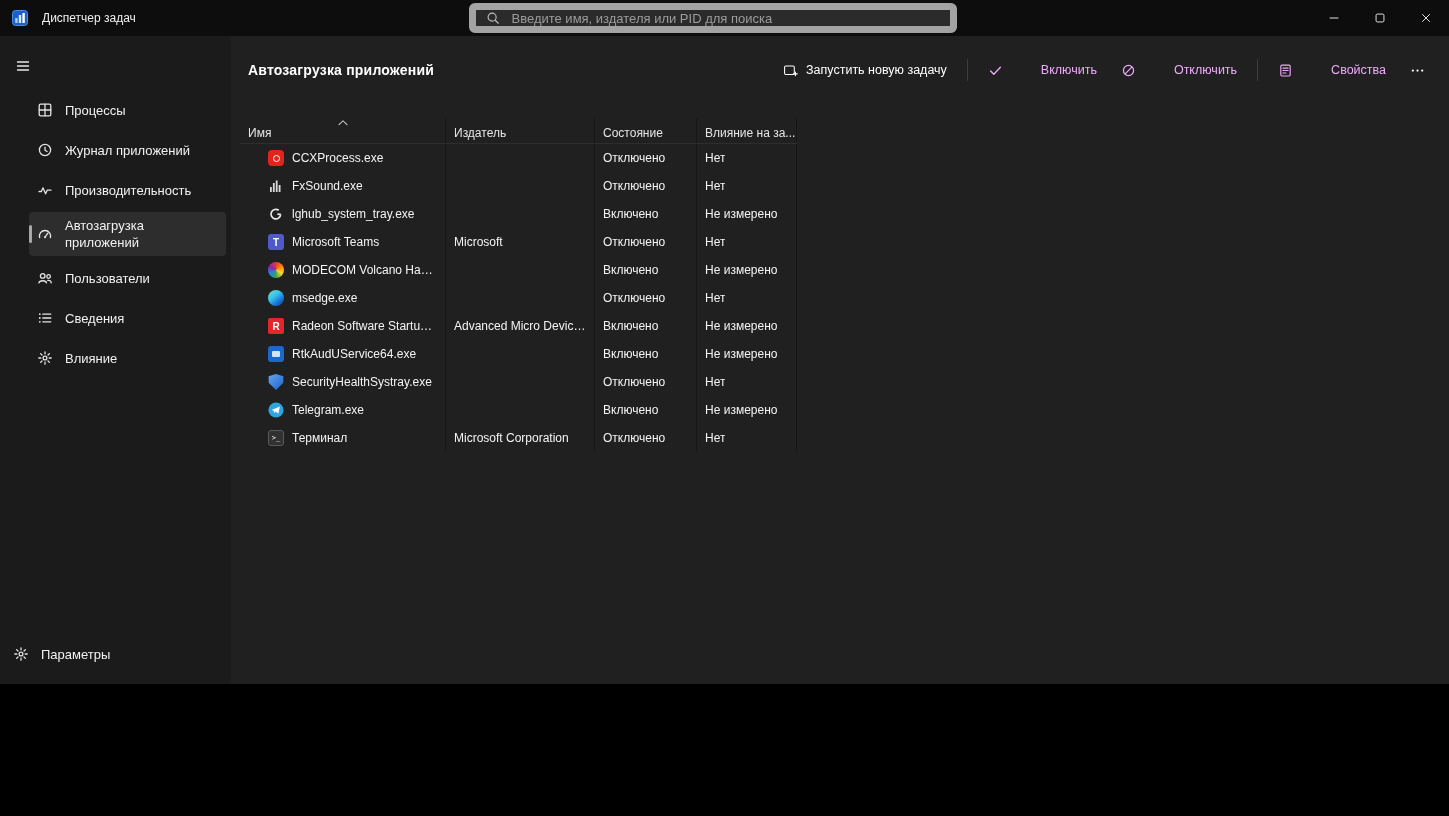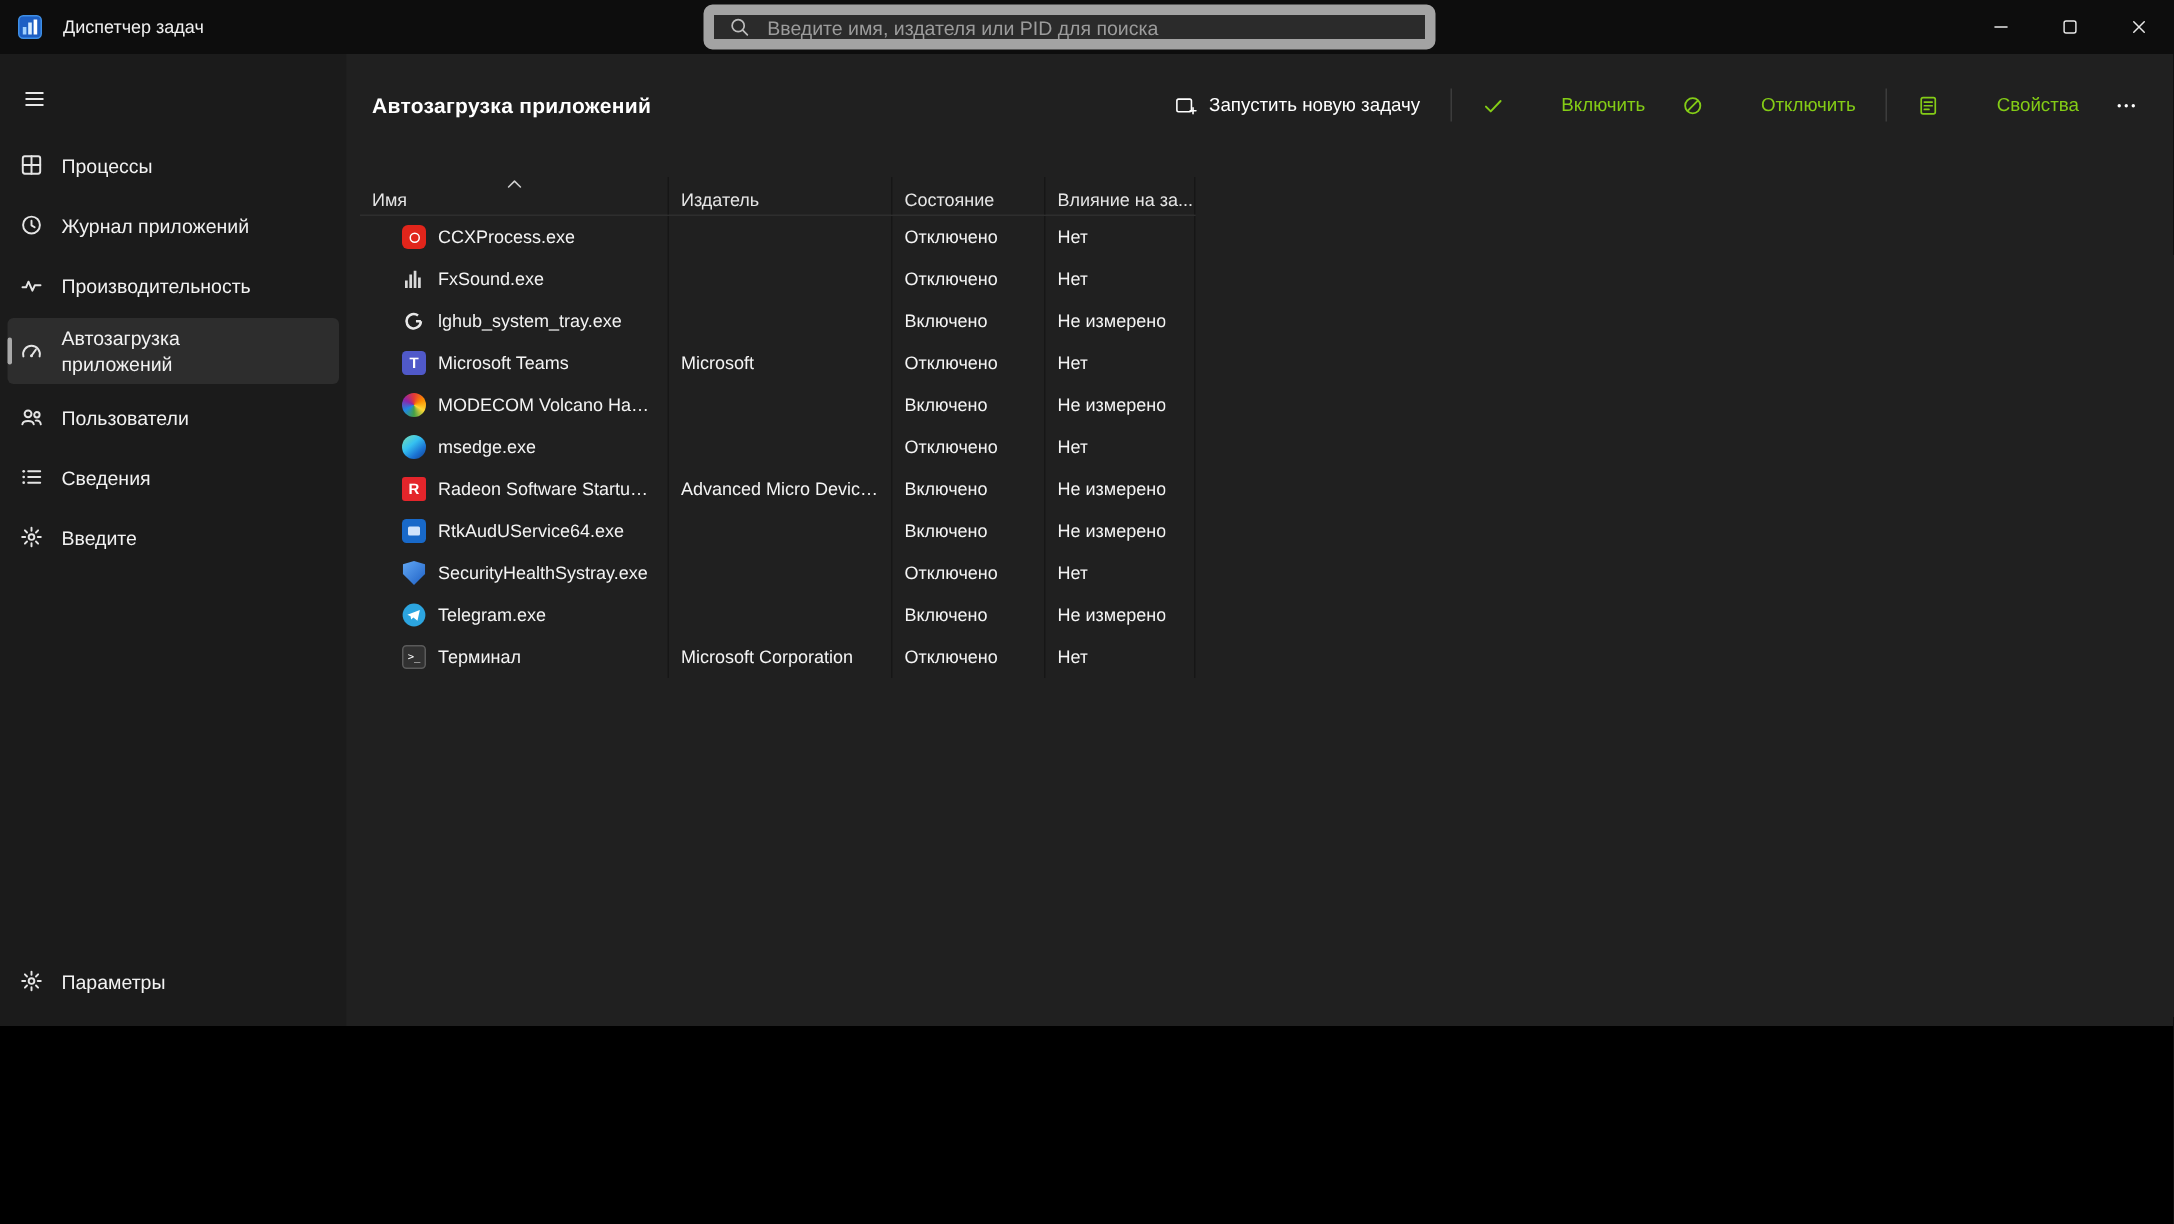--- a/index.html
+++ b/index.html
@@ -19,36 +19,36 @@
   .win-controls{position:absolute;right:0;top:0;height:36px;display:flex;}
   .win-btn{width:46px;height:36px;display:flex;align-items:center;justify-content:center;background:transparent;border:none;cursor:pointer;padding:0;}
 
   
   .body-wrap{position:absolute;top:36px;left:0;right:0;bottom:0;display:flex;}
   .sidebar{width:231px;background:#1b1b1b;position:relative;flex:0 0 231px;padding-top:14px;}
   .content{flex:1;background:#202020;position:relative;padding:0 14px 0 9px;}
 
   
   .hamburger{width:34px;height:32px;margin-left:6px;background:transparent;border:none;border-radius:4px;display:flex;align-items:center;justify-content:center;cursor:pointer;color:#e8e8e8;}
-  .nav{margin-top:10px;}
+  .nav{margin-top:10px;margin-left:24px;}
   .side-item{min-height:36px;margin:0 5px 4px 5px;border-radius:4px;display:flex;align-items:center;padding:4px 8px;gap:12px;position:relative;cursor:pointer;color:#f2f2f2;}
   .side-item.selected{background:#2d2d2d;min-height:44px;}
   .pill{display:none;position:absolute;left:0;top:50%;transform:translateY(-50%);width:3px;height:18px;border-radius:2px;background:#a9a9a9;}
   .side-item.selected .pill{display:block;}
   .side-icon{width:16px;height:16px;flex:0 0 16px;color:#e4e4e4;display:flex;}
   .side-icon svg{width:16px;height:16px;}
   .side-label{font-size:13px;line-height:17px;max-width:150px;}
   .sidebar-bottom{position:absolute;left:0;right:0;bottom:8px;}
 
   
   .toolbar{height:48px;margin-top:10px;display:flex;align-items:center;}
   .page-title{font-size:14px;font-weight:700;margin:0 0 0 8px;letter-spacing:.2px;}
   .toolbar-actions{margin-left:auto;display:flex;align-items:center;gap:4px;}
   .tb-btn{display:flex;align-items:center;gap:8px;padding:7px 10px;border-radius:4px;font-size:12.5px;color:#fff;background:transparent;border:none;cursor:pointer;font-family:inherit;white-space:nowrap;}
-  .tb-btn.disabled{color:#84cc16;cursor:default;gap:38px;}
+  .tb-btn.disabled{color:#f0abfc;cursor:default;gap:38px;}
   .tb-btn svg{width:15px;height:15px;flex:0 0 15px;}
   .tb-divider{width:1px;height:22px;background:#3c3c3c;margin:0 6px;}
 
   .bios-row{margin-top:18px;text-align:right;padding-right:8px;}
   .bios-row span{font-size:12px;color:#ececec;}
 
   
   .table{width:557px;margin-top:24px;}
   .thead{display:flex;height:26px;border-bottom:1px solid #2e2e2e;}
   .th{position:relative;padding:8px 8px 0 8px;font-size:12px;color:#e5e5e5;border-right:1px solid #161616;cursor:pointer;white-space:nowrap;overflow:hidden;}
@@ -208,21 +208,21 @@
           </div>
           <div class="side-item">
             <span class="side-icon">
               <svg viewBox="0 0 16 16">
                 <g fill="none" stroke="currentColor" stroke-width="1.3" stroke-linecap="round" stroke-linejoin="round">
                   <circle cx="8" cy="8" r="1.9"></circle>
                   <path d="M8 1.8v2M8 12.2v2M1.8 8h2M12.2 8h2M3.6 3.6l1.4 1.4M11 11l1.4 1.4M12.4 3.6 11 5M5 11l-1.4 1.4"></path>
                 </g>
               </svg>
             </span>
-            <span class="side-label">Введите</span>
+            <span class="side-label">Влияние</span>
           </div>
         </nav>
 
       <div class="sidebar-bottom">
         <div class="side-item">
 
           <span class="side-icon">
             <svg viewBox="0 0 16 16">
                 <g fill="none" stroke="currentColor" stroke-width="1.3" stroke-linecap="round">
               <circle cx="8" cy="8" r="1.9"></circle>

